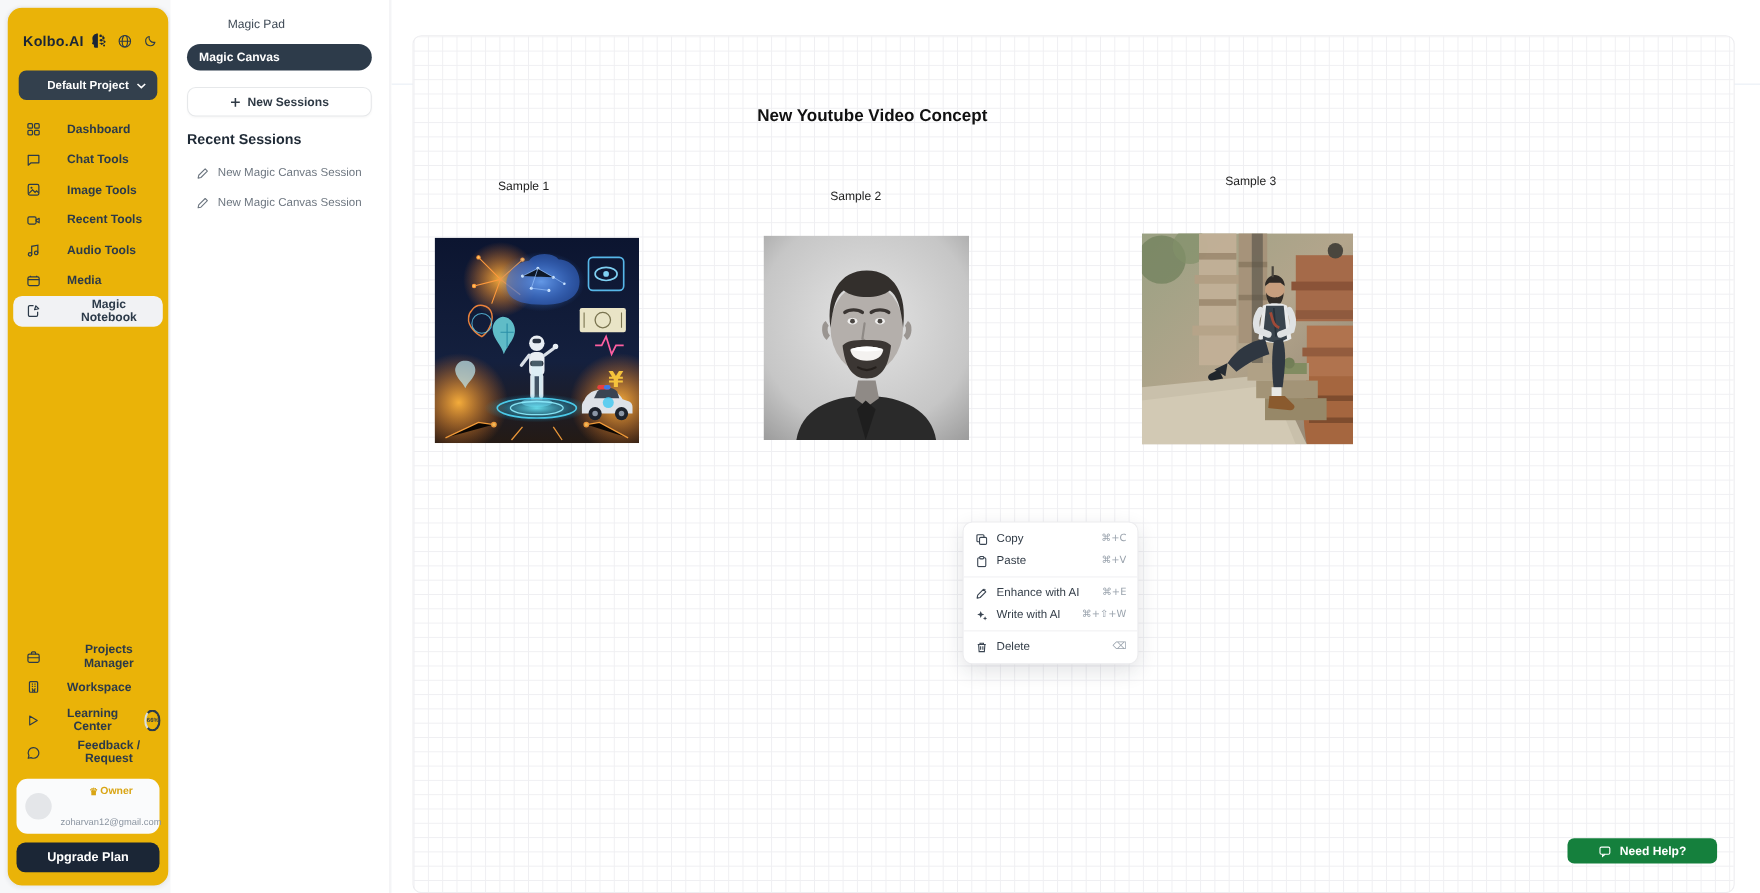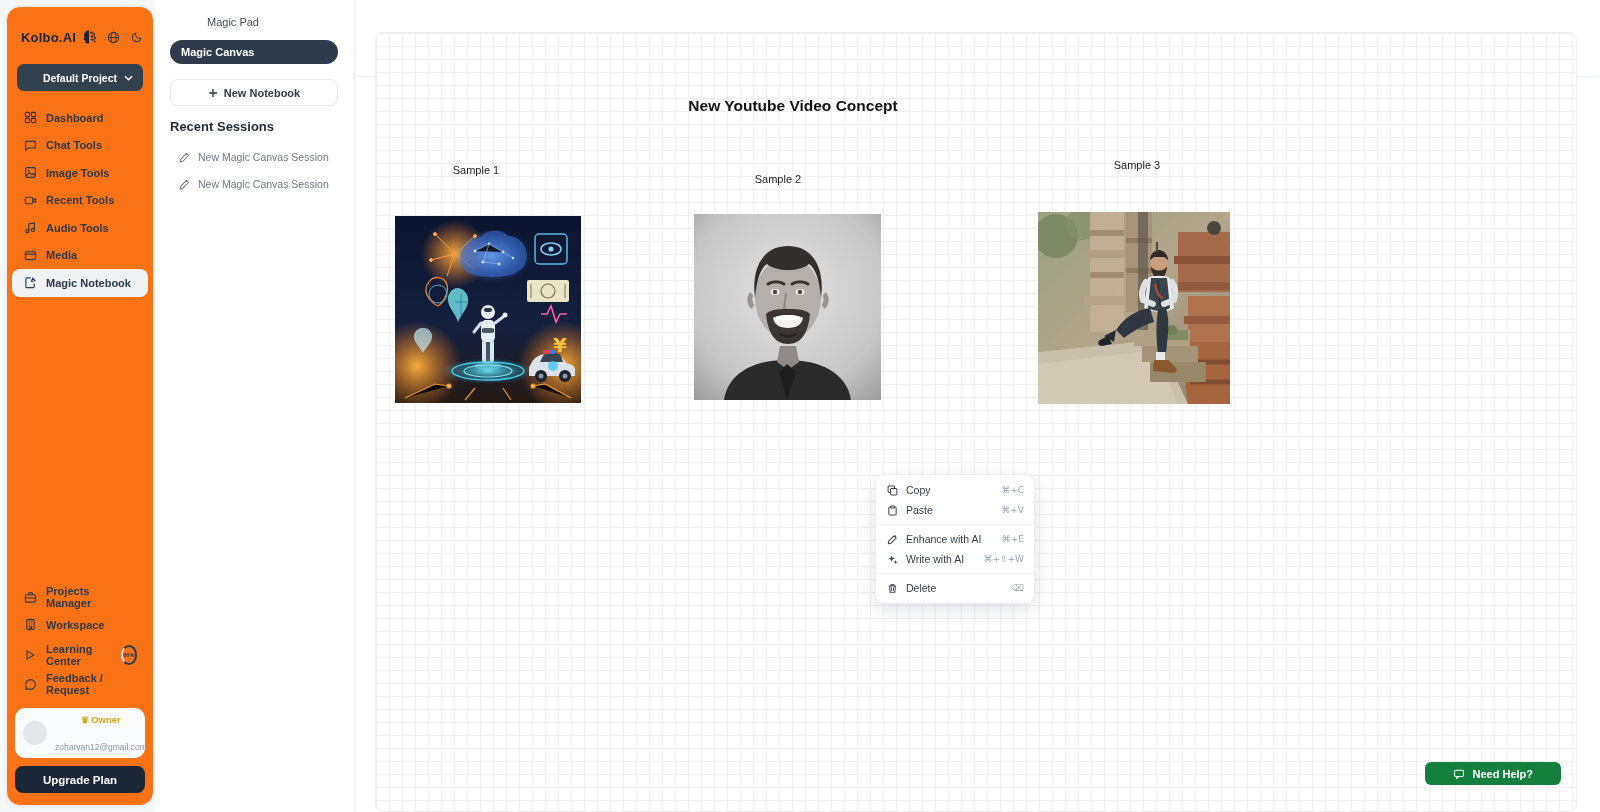--- a/index.html
+++ b/index.html
@@ -1,31 +1,31 @@
 <!DOCTYPE html>
 <html><head>
 <meta charset="utf-8">
 <style>
   * { margin:0; padding:0; box-sizing:border-box; }
   html,body { width:1600px; height:812px; font-family:"Liberation Sans", sans-serif; background:#f6f7f9; overflow:hidden; }
 
   
   #sidebar { position:absolute; left:6px; top:6px; width:148px; height:800px;
-    background:#f97316; border:1px solid #ebedf0; border-radius:14px;
+    background:#eab308; border:1px solid #ebedf0; border-radius:14px;
     box-shadow:0 1px 4px rgba(20,30,45,.06); }
   .logo-row { position:absolute; left:14px; right:10px; top:20px; height:20px; display:flex; align-items:center; }
   .logo-text { font-size:13px; font-weight:800; color:#1b2636; letter-spacing:.2px; }
   .logo-icons { margin-left:auto; display:flex; gap:11px; align-items:center; color:#2c3a49; }
   .proj-btn { position:absolute; left:10px; right:10px; top:57px; height:27px; background:#33404d;
     border-radius:7px; display:flex; align-items:center; justify-content:center; gap:8px;
     color:#fff; font-size:10.5px; font-weight:700; cursor:pointer; }
   .proj-btn svg { position:absolute; right:10px; }
   .nav { position:absolute; left:5px; right:5px; top:97px; }
-  .nav-item { height:27.5px; display:flex; align-items:center; gap:9px; padding:0 11px;
-    color:#2c3a49; font-size:11px; font-weight:600; border-radius:8px; cursor:pointer; }
+  .nav-item { height:27.5px; display:flex; align-items:center; gap:24px; padding:0 11px;
+    color:#2c3a49; font-size:11px; font-weight:600; border-radius:8px; cursor:pointer;text-align:center; }
   .nav-item.active { background:#f1f2f4; }
   .nav-item .ic { width:14px; height:14px; flex:0 0 14px; display:flex; align-items:center; justify-content:center; }
   .bottom-block { position:absolute; left:5px; right:5px; bottom:12px; }
   .badge-ring { margin-left:auto; width:20px; height:20px; border-radius:50%;
     border:2.5px solid #2c3a49; border-left-color:#d8dde2; display:flex; align-items:center;
     justify-content:center; font-size:5.5px; font-weight:700; color:#2c3a49; }
   .user-card { margin:10px 3px 8px; background:#fafbfc; border-radius:10px; padding:6px 8px;
     display:flex; align-items:center; gap:8px; cursor:pointer; }
   .avatar { width:24px; height:24px; border-radius:50%; background:#e4e6e9; flex:0 0 24px; }
   .user-meta { display:flex; flex-direction:column; align-items:center; flex:1; }
@@ -254,21 +254,21 @@
   </div>
 </div>
 
 <div id="session-panel">
   <div class="pad-item">Magic Pad</div>
   <div class="canvas-pill">Magic Canvas</div>
   <div class="new-session">
     <svg width="10" height="10" viewBox="0 0 10 10" fill="none" stroke="#2f3a45" stroke-width="1.4">
         <path d="M5 1v8M1 5h8"></path>
       </svg>
-    <span>New Notebook</span>
+    <span>New Sessions</span>
   </div>
   <div class="recent-heading">Recent Sessions</div>
   <div class="session-item" style="top:151px">
     <svg width="11" height="11" viewBox="0 0 12 12" fill="none" stroke="#6e7781" stroke-width="1.1">
         <path d="M8.2 1.6 10.4 3.8 4 10.2l-2.8.6.6-2.8z" stroke-linejoin="round"></path>
       </svg>
     <span>New Magic Canvas Session</span>
   </div>
   <div class="session-item" style="top:178px">
     <svg width="11" height="11" viewBox="0 0 12 12" fill="none" stroke="#6e7781" stroke-width="1.1">

